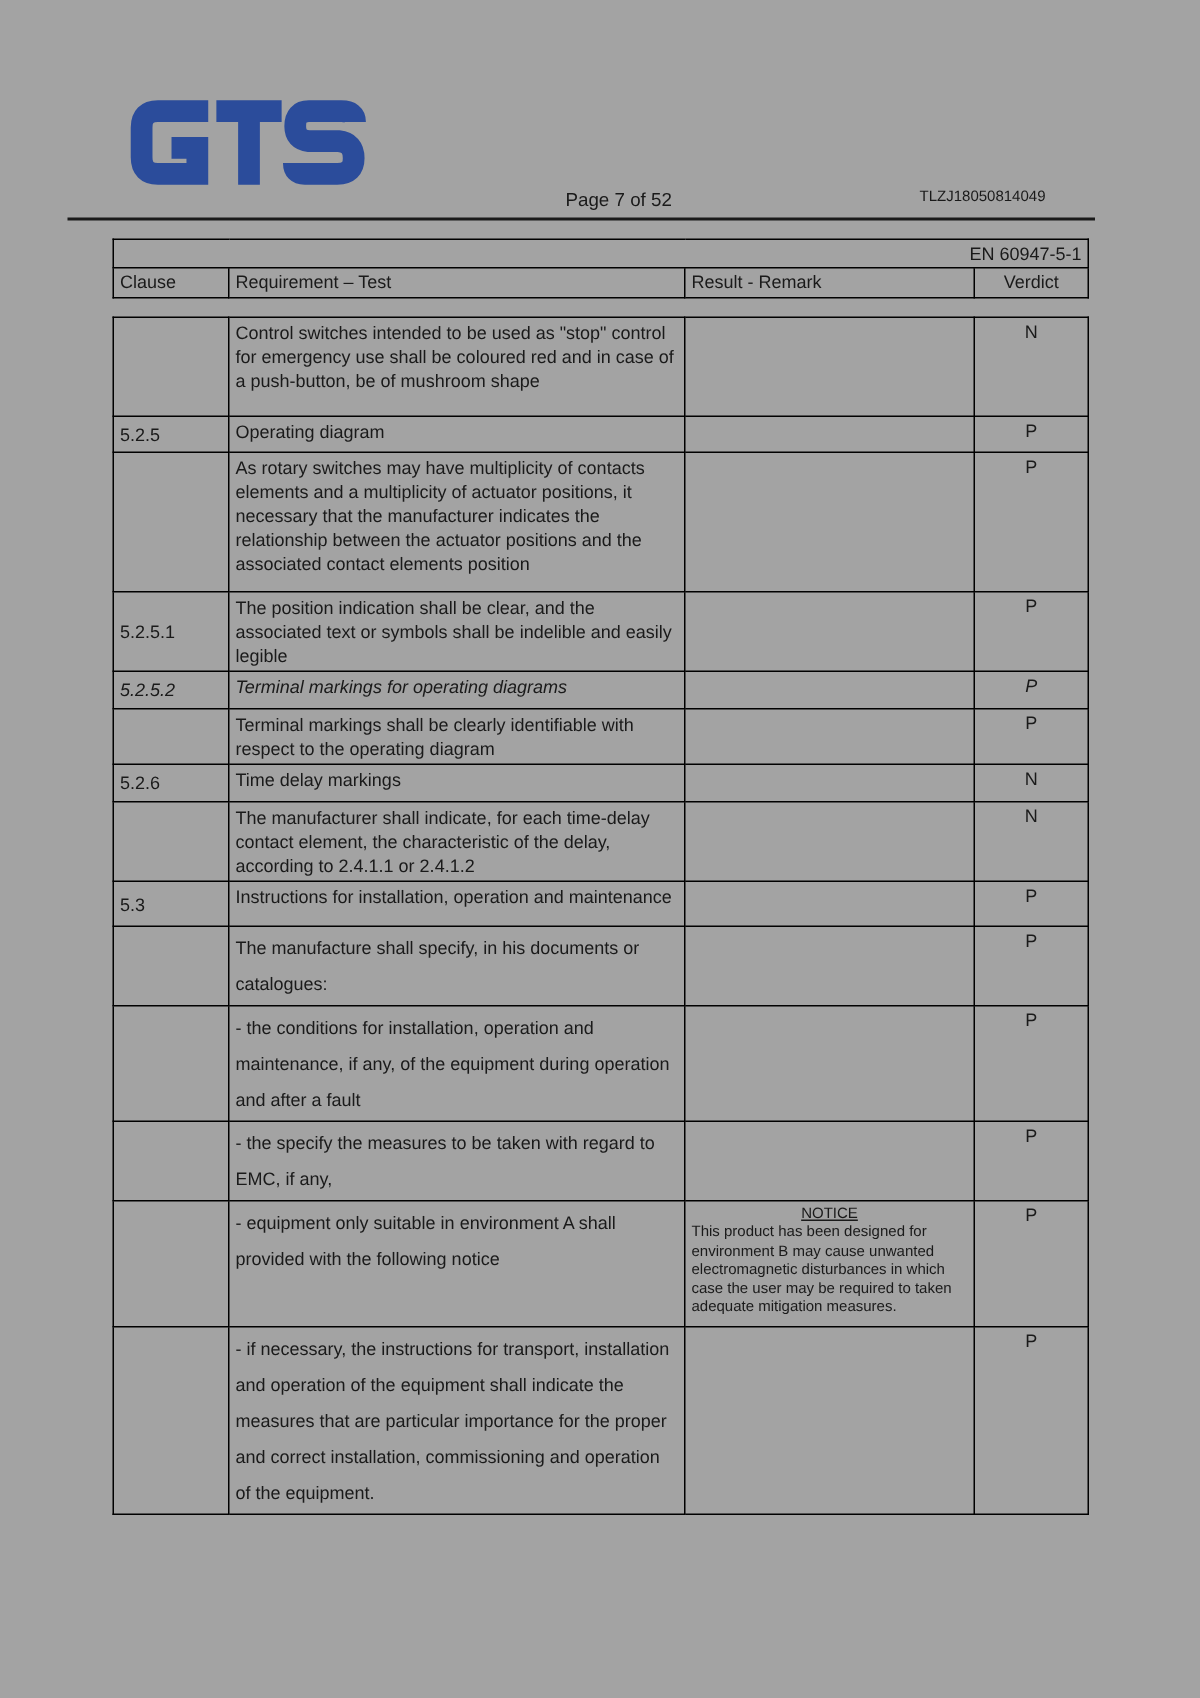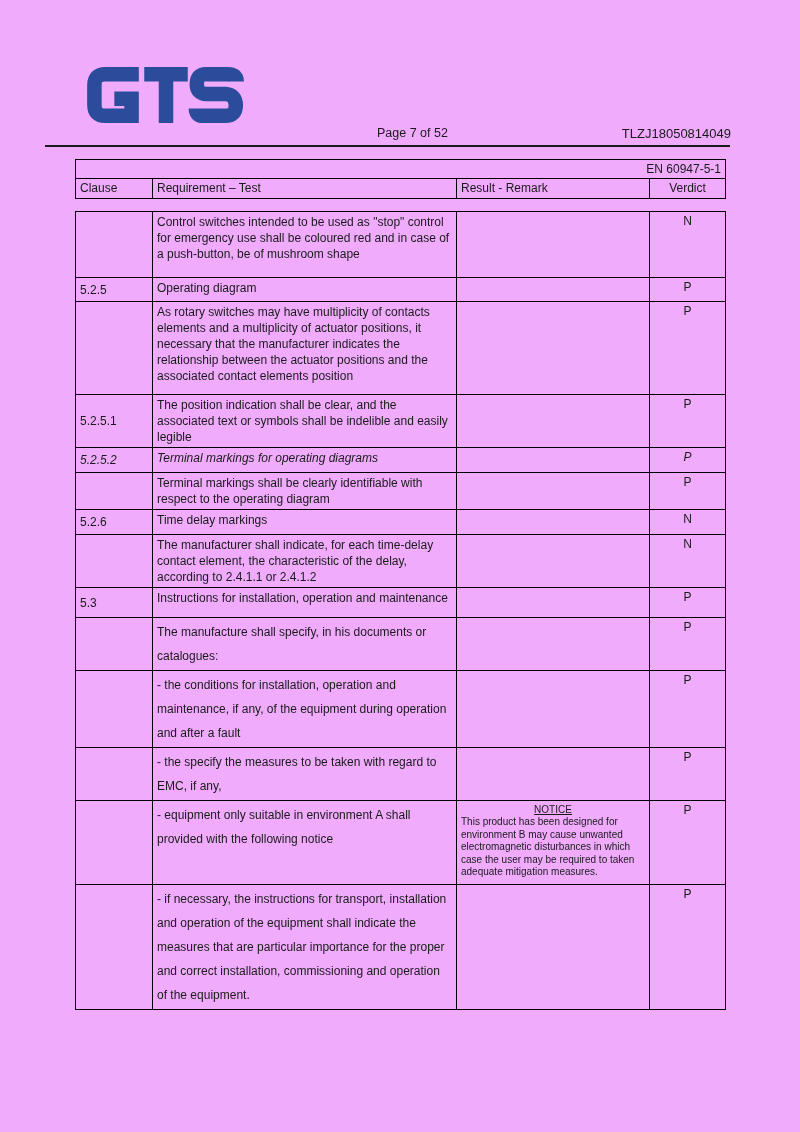--- a/index.html
+++ b/index.html
@@ -1,41 +1,41 @@
 <!DOCTYPE html>
 <html><head>
 <meta charset="utf-8">
 <style>
   html, body { margin:0; padding:0; background:#ffffff; }
   .page {
     position: relative;
     width: 800px;
     height: 1132px;
-    background: #f0abfc;
+    background: #a3a3a3;
     font-family: "Liberation Sans", sans-serif;
     color: #1a1a1a;
     overflow: hidden;
   }
   .logo {
     position: absolute;
     left: 86px;
     top: 66px;
   }
   .page-num {
     position: absolute;
     left: 377px;
     top: 126px;
     font-size: 12.5px;
     white-space: nowrap;
   }
   .report-num {
     position: absolute;
-    right: 69px;
+    right: 103px;
     top: 126px;
-    font-size: 13px;
+    font-size: 10px;
     white-space: nowrap;
   }
   .header-rule {
     position: absolute;
     left: 45px;
     top: 145px;
     width: 685px;
     height: 2px;
     background: #1a1a1a;
   }

